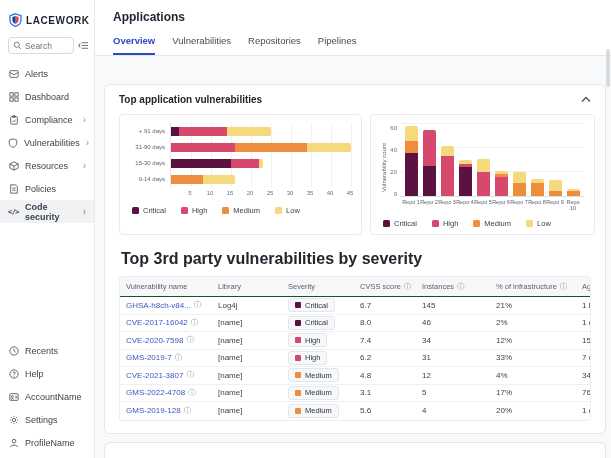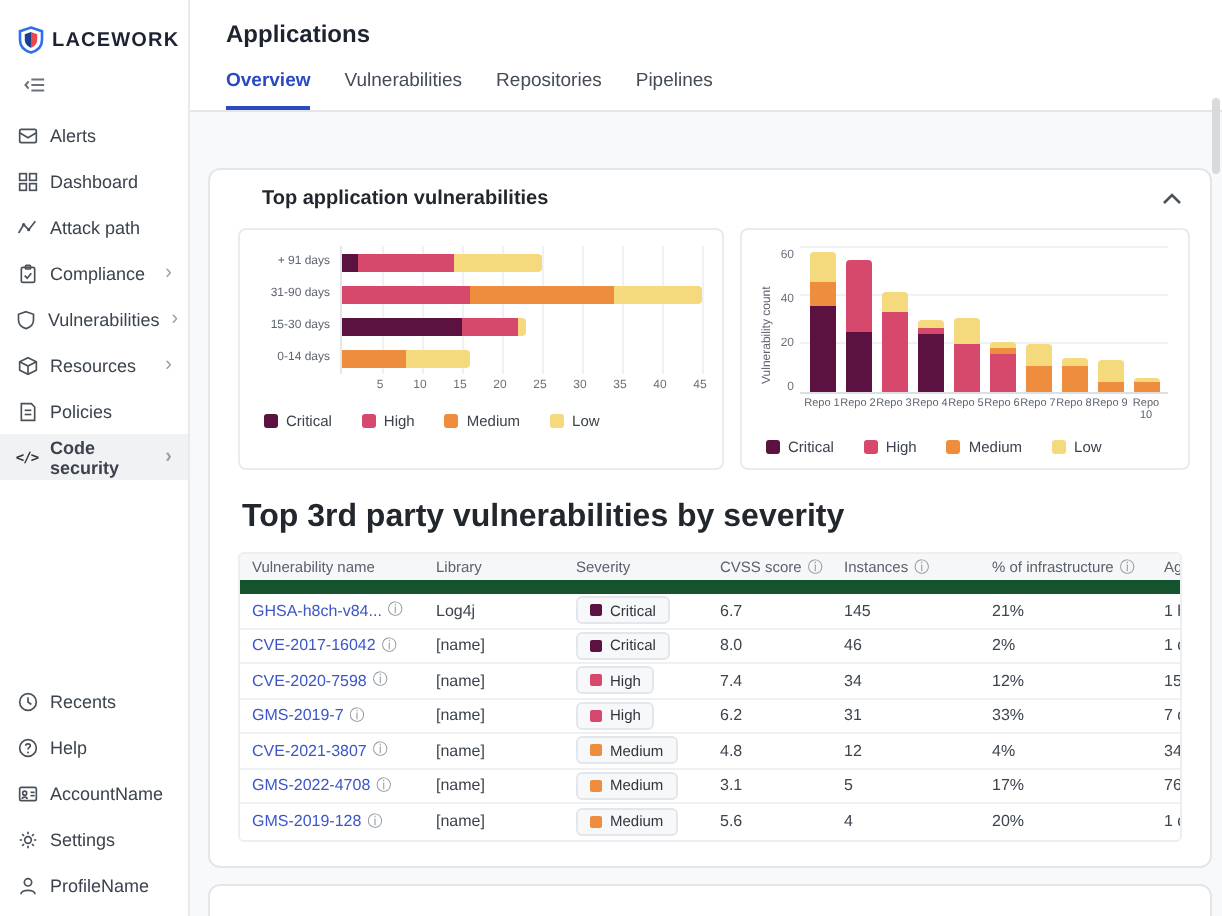--- a/index.html
+++ b/index.html
@@ -30,21 +30,21 @@
   
   .main { flex:1; display:flex; flex-direction:column; position:relative; background:#fff; overflow:hidden; }
   .page-title { padding:10px 0 0 18px; font-size:12px; font-weight:bold; color:#1d2430; }
   .tabs { display:flex; gap:17px; padding:11px 0 0 18px; border-bottom:1px solid #e4e6e9; }
   .tab { padding-bottom:7px; font-size:9.5px; color:#454c56; cursor:pointer; border-bottom:2px solid transparent; }
   .tab.active { color:#2c49c4; border-bottom-color:#2c49c4; font-weight:bold; }
 
   .content { flex:1; background:#f8f9fa; padding:28px 5px 0 9px; overflow:hidden; position:relative; }
   .card { background:#fff; border:1px solid #e4e6ea; border-radius:6px; padding:9px 14px 12px 14px; }
   .card-h { display:flex; justify-content:space-between; align-items:center; }
-  .card-title { font-size:10px; font-weight:bold; color:#22272e;margin-left:12px; }
+  .card-title { font-size:10px; font-weight:bold; color:#22272e; }
   .chev-up { color:#4a5158; display:flex; cursor:pointer; }
 
   .charts-row { display:flex; gap:8px; margin-top:9px; }
   .chart-card { border:1px solid #e9ebee; border-radius:4px; padding:8px 10px 6px 10px; background:#fff; }
   .chart-card.left { width:244px; }
   .chart-card.right { flex:1; }
   .chart-title { font-size:10.5px; font-weight:bold; color:#262b33; margin-bottom:7px; }
 
   
   .hchart { display:flex; }
@@ -74,21 +74,21 @@
   .vxlabels span { width:18px; text-align:center; font-size:5.5px; color:#5d646e; }
 
   .legend { display:flex; gap:15px; margin-top:8px; padding-left:2px; }
   .legend-item { display:flex; align-items:center; gap:4px; font-size:7.5px; color:#3c434d; }
   .legend-swatch { width:7px; height:7px; border-radius:1.5px; }
 
   
   .tbl-title { font-size:16px; font-weight:bold; color:#22272e; margin:15px 0 8px 2px; }
   .vtable { border:1px solid #eceef0; border-radius:3px; overflow:hidden; font-size:8px; }
   .trow { display:grid; grid-template-columns:92px 70px 72px 62px 74px 86px 1fr; align-items:center; }
-  .trow.head { background:#f6f7f9; height:20px; color:#5a626c; font-size:7.5px; border-bottom:7px solid #14532d; }
+  .trow.head { background:#f6f7f9; height:20px; color:#5a626c; font-size:7.5px; border-bottom:1px solid #14532d; }
   .trow.body { height:17.5px; border-bottom:1px solid #eef0f2; color:#3d444e; }
   .trow.body:last-child { border-bottom:none; }
   .tcell { padding:0 6px; white-space:nowrap; overflow:hidden; display:flex; align-items:center; gap:3px; }
   .vuln-link { color:#3d56c5; cursor:pointer; }
   .info-ic { color:#8d949d; font-size:7.5px; }
   .sev-badge { display:inline-flex; align-items:center; gap:4px; border:1px solid #e3e6ea;
                background:#f7f8f9; border-radius:3px; padding:1.5px 6px; font-size:7.5px; color:#30363e; }
   .sev-sw { width:6px; height:6px; border-radius:1px; }
 
   .card2 { margin-top:8px; height:60px; }
@@ -106,20 +106,29 @@
       <span>
         <svg width="13" height="14" viewBox="0 0 13 14">
           <path d="M6.5 0.8 L12 2.6 V7 C12 10.3 9.5 12.4 6.5 13.3 C3.5 12.4 1 10.3 1 7 V2.6 Z" fill="none" stroke="#2f6fed" stroke-width="1.3"></path>
           <path d="M6.5 3 L9.6 4.1 V7 C9.6 8.9 8.2 10.2 6.5 10.9 Z" fill="#e8484f"></path>
           <path d="M6.5 3 L3.4 4.1 V7 C3.4 8.9 4.8 10.2 6.5 10.9 Z" fill="#1c3e8f"></path>
         </svg>
       </span>
       <span class="logo-text">LACEWORK</span>
     </div>
     <div class="search-row">
+      <div class="search-box">
+        <span>
+          <svg width="9" height="9" viewBox="0 0 12 12">
+              <circle cx="5" cy="5" r="3.4" fill="none" stroke="#6a7280" stroke-width="1.2"></circle>
+              <line x1="7.6" y1="7.6" x2="10.6" y2="10.6" stroke="#6a7280" stroke-width="1.2"></line>
+            </svg>
+        </span>
+        <span>Search</span>
+      </div>
       <span class="collapse-btn">
         <svg width="11" height="11" viewBox="0 0 12 12">
             <line x1="4" y1="3" x2="11" y2="3" stroke="#6a7280" stroke-width="1.1"></line>
             <line x1="4" y1="6" x2="11" y2="6" stroke="#6a7280" stroke-width="1.1"></line>
             <line x1="4" y1="9" x2="11" y2="9" stroke="#6a7280" stroke-width="1.1"></line>
             <path d="M2.5 4 L0.8 6 L2.5 8" fill="none" stroke="#6a7280" stroke-width="1.1"></path>
           </svg>
       </span>
     </div>
     <div class="nav">
@@ -135,30 +144,20 @@
         <div class="nav-item">
           <span class="nav-ic">
             <svg width="10" height="10" viewBox="0 0 12 12">
               <rect x="1" y="1" width="4" height="4" fill="none" stroke="#4a5158" stroke-width="1"></rect>
               <rect x="7" y="1" width="4" height="4" fill="none" stroke="#4a5158" stroke-width="1"></rect>
               <rect x="1" y="7" width="4" height="4" fill="none" stroke="#4a5158" stroke-width="1"></rect>
               <rect x="7" y="7" width="4" height="4" fill="none" stroke="#4a5158" stroke-width="1"></rect>
             </svg>
           </span>
           <span class="nav-lbl">Dashboard</span>
-        </div>
-        <div class="nav-item">
-          <span class="nav-ic">
-            <svg width="11" height="10" viewBox="0 0 12 12">
-              <path d="M1 9 L4 4 L7 7 L11 2" fill="none" stroke="#4a5158" stroke-width="1"></path>
-              <circle cx="4" cy="4" r="1" fill="#4a5158"></circle>
-              <circle cx="7" cy="7" r="1" fill="#4a5158"></circle>
-            </svg>
-          </span>
-          <span class="nav-lbl">Attack path</span>
         </div>
         <div class="nav-item">
           <span class="nav-ic">
             <svg width="10" height="10" viewBox="0 0 12 12">
               <rect x="2" y="2" width="8" height="9" rx="1" fill="none" stroke="#4a5158" stroke-width="1"></rect>
               <rect x="4.5" y="0.8" width="3" height="2.2" rx="0.5" fill="none" stroke="#4a5158" stroke-width="1"></rect>
               <path d="M4 7 L5.5 8.5 L8 5.5" fill="none" stroke="#4a5158" stroke-width="1"></path>
             </svg>
           </span>
           <span class="nav-lbl">Compliance</span>

